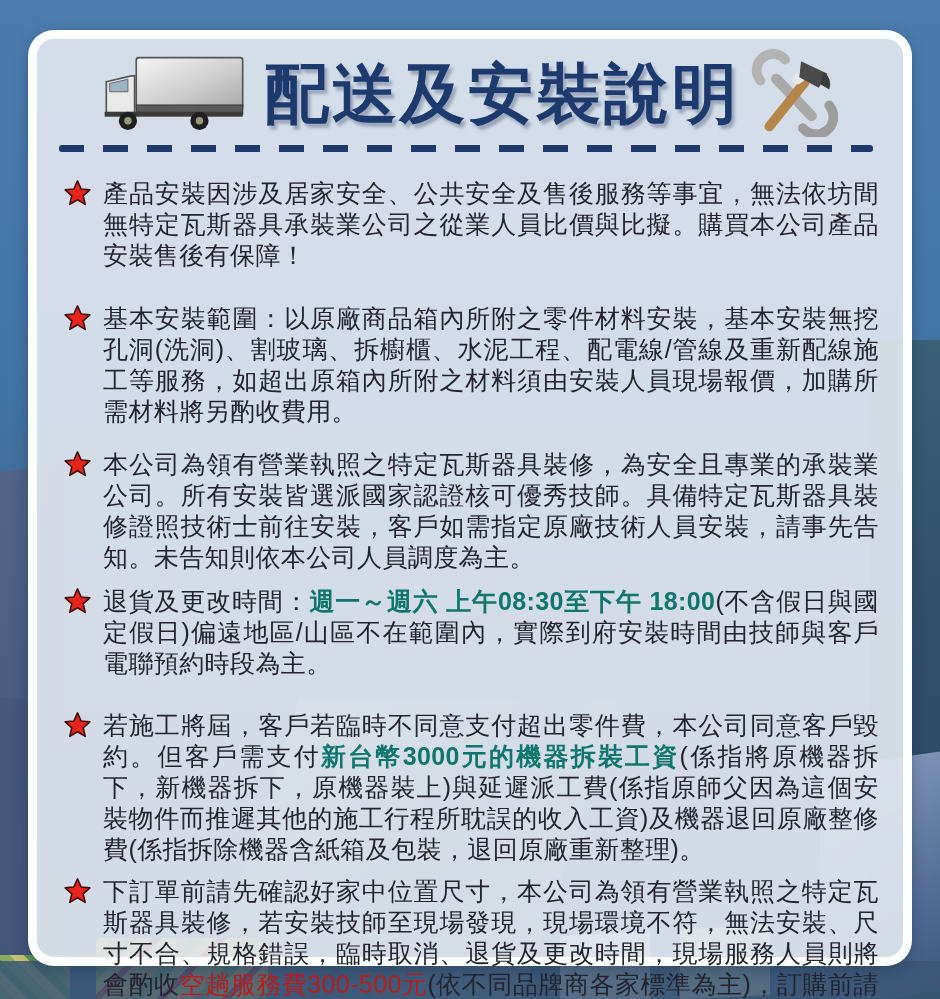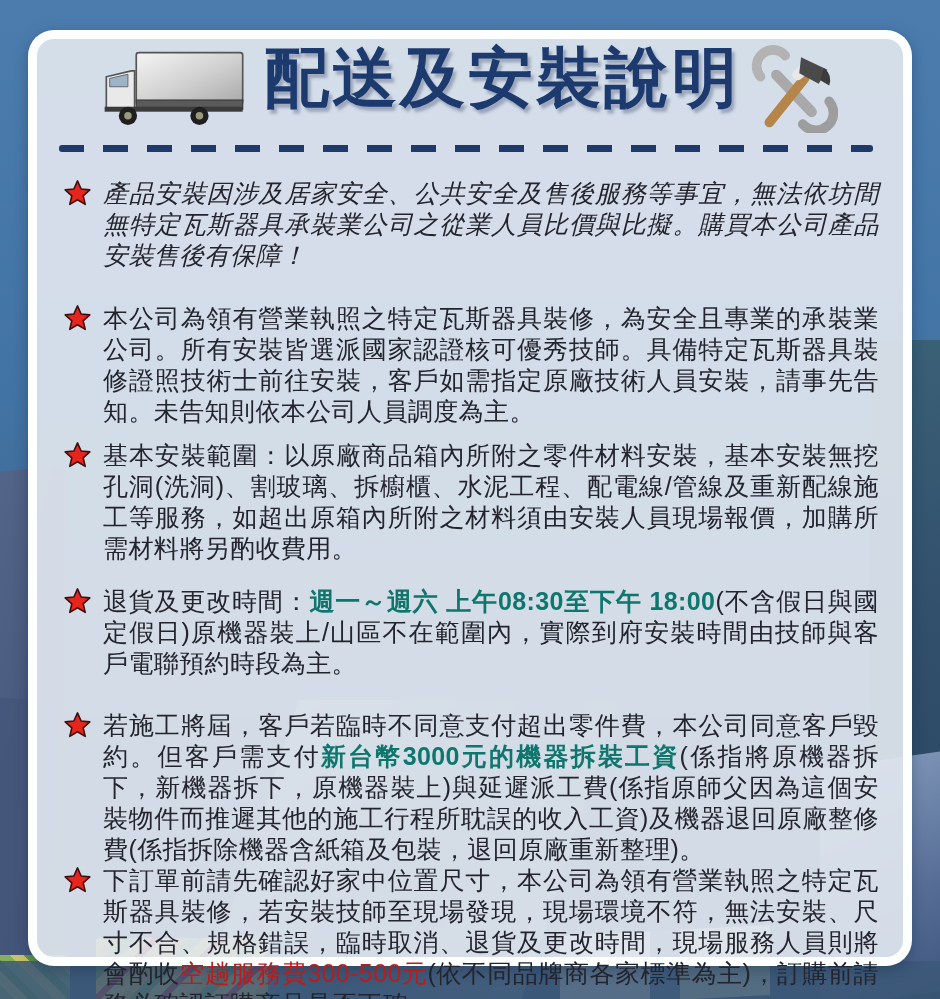--- a/index.html
+++ b/index.html
@@ -27,45 +27,45 @@
   .glass { left:250px; top:700px; width:320px; height:300px; background:linear-gradient(115deg,rgba(255,255,255,.35) 0%,rgba(255,255,255,.05) 55%,rgba(255,255,255,.25) 100%); transform:skewX(-18deg); }
 
   
   .panel {
     position:absolute; z-index:2; left:28px; top:30px; width:884px; height:936px;
     border:9px solid rgba(255,255,255,.96); border-radius:26px;
     background:rgba(223,229,238,.93);
     box-shadow:0 4px 14px rgba(20,40,70,.35);
     padding:6px 20px 0 16px;
   }
-  .header { display:flex; align-items:flex-start; justify-content:center; height:96px; gap:8px; }
+  .header { display:flex; align-items:center; justify-content:center; height:96px; gap:8px; }
   .truck { width:158px; height:86px; flex:0 0 auto; }
   .title {
     font-size:65px; font-weight:900; color:#1d3a6e; letter-spacing:3px; line-height:1;
     text-shadow:3px 4px 3px rgba(110,120,150,.55);
     white-space:nowrap;
   }
   .tools { width:88px; height:88px; flex:0 0 auto; margin-left:2px; }
   .dashes { height:7px; margin:4px 10px 0 6px;
     background:repeating-linear-gradient(90deg,#1d3a6b 0 25px,transparent 25px 44px);
     border-radius:3px;
   }
   
   .notice-list { padding:26px 4px 0 8px; }
   .para { position:relative; padding-left:42px; font-size:25px; line-height:31px;
     color:#23242e; text-align:justify; letter-spacing:.4px; }
   .para .star { position:absolute; left:2px; top:1px; width:29px; height:29px; }
   .seg-dark { color:#23242e; }
   .seg-red  { color:#b91c1c; }
   .seg-redb { color:#0f766e; font-weight:700; }
-  .p0 { margin-bottom:32px;font-style:italic; }
+  .p0 { margin-bottom:32px; }
   .p1 { margin-bottom:13px; }
   .p2 { margin-bottom:22px; }
   .p3 { margin-bottom:31px; }
-  .p4 { margin-bottom:0; }
+  .p4 { margin-bottom:11px; }
   .p5 { margin-bottom:23px; }
 </style>
 </head>
 <body>
 
 <div class="bg">
   <div class="shape bld-left"></div>
   <div class="shape bld-left2"></div>
   <div class="shape bld-right"></div>
   <div class="shape bld-right2"></div>
@@ -114,39 +114,39 @@
   <div class="dashes"></div>
 
   <div class="notice-list">
   <div class="para p0">
     <svg class="star" viewBox="0 0 24 24" aria-hidden="true">
       <path d="M12 1.6l3 6.7 7.2.7-5.5 4.9 1.7 7.1-6.4-3.8-6.4 3.8 1.7-7.1L1.8 9l7.2-.7z" fill="#e8251d" stroke="#3f0d0d" stroke-width="1.3" stroke-linejoin="round"></path>
     </svg>
     <span class="ptext"><span class="seg-dark">產品安裝因涉及居家安全、公共安全及售後服務等事宜，無法依坊間無特定瓦斯器具承裝業公司之從業人員比價與比擬。購買本公司產品安裝售後有保障！</span></span>
   </div>
 
+  <div class="para p2">
+    <svg class="star" viewBox="0 0 24 24" aria-hidden="true">
+      <path d="M12 1.6l3 6.7 7.2.7-5.5 4.9 1.7 7.1-6.4-3.8-6.4 3.8 1.7-7.1L1.8 9l7.2-.7z" fill="#e8251d" stroke="#3f0d0d" stroke-width="1.3" stroke-linejoin="round"></path>
+    </svg>
+    <span class="ptext"><span class="seg-dark">基本安裝範圍：以原廠商品箱內所附之零件材料安裝，基本安裝無挖孔洞(洗洞)、割玻璃、拆櫥櫃、水泥工程、配電線/管線及重新配線施工等服務，如超出原箱內所附之材料須由安裝人員現場報價，加購所需材料將另酌收費用。</span></span>
+  </div>
+
   <div class="para p1">
     <svg class="star" viewBox="0 0 24 24" aria-hidden="true">
       <path d="M12 1.6l3 6.7 7.2.7-5.5 4.9 1.7 7.1-6.4-3.8-6.4 3.8 1.7-7.1L1.8 9l7.2-.7z" fill="#e8251d" stroke="#3f0d0d" stroke-width="1.3" stroke-linejoin="round"></path>
     </svg>
     <span class="ptext"><span class="seg-dark">本公司為領有營業執照之特定瓦斯器具裝修，為安全且專業的承裝業公司。所有安裝皆選派國家認證核可優秀技師。具備特定瓦斯器具裝修證照技術士前往安裝，客戶如需指定原廠技術人員安裝，請事先告知。未告知則依本公司人員調度為主。</span></span>
   </div>
 
-  <div class="para p2">
-    <svg class="star" viewBox="0 0 24 24" aria-hidden="true">
-      <path d="M12 1.6l3 6.7 7.2.7-5.5 4.9 1.7 7.1-6.4-3.8-6.4 3.8 1.7-7.1L1.8 9l7.2-.7z" fill="#e8251d" stroke="#3f0d0d" stroke-width="1.3" stroke-linejoin="round"></path>
-    </svg>
-    <span class="ptext"><span class="seg-dark">基本安裝範圍：以原廠商品箱內所附之零件材料安裝，基本安裝無挖孔洞(洗洞)、割玻璃、拆櫥櫃、水泥工程、配電線/管線及重新配線施工等服務，如超出原箱內所附之材料須由安裝人員現場報價，加購所需材料將另酌收費用。</span></span>
-  </div>
-
   <div class="para p3">
     <svg class="star" viewBox="0 0 24 24" aria-hidden="true">
       <path d="M12 1.6l3 6.7 7.2.7-5.5 4.9 1.7 7.1-6.4-3.8-6.4 3.8 1.7-7.1L1.8 9l7.2-.7z" fill="#e8251d" stroke="#3f0d0d" stroke-width="1.3" stroke-linejoin="round"></path>
     </svg>
-    <span class="ptext"><span class="seg-dark">退貨及更改時間：</span><span class="seg-redb">週一～週六 上午08:30至下午 18:00</span><span class="seg-dark">(不含假日與國定假日)原機器裝上/山區不在範圍內，實際到府安裝時間由技師與客戶電聯預約時段為主。</span></span>
+    <span class="ptext"><span class="seg-dark">退貨及更改時間：</span><span class="seg-redb">週一～週六 上午08:30至下午 18:00</span><span class="seg-dark">(不含假日與國定假日)偏遠地區/山區不在範圍內，實際到府安裝時間由技師與客戶電聯預約時段為主。</span></span>
   </div>
 
   <div class="para p4">
     <svg class="star" viewBox="0 0 24 24" aria-hidden="true">
       <path d="M12 1.6l3 6.7 7.2.7-5.5 4.9 1.7 7.1-6.4-3.8-6.4 3.8 1.7-7.1L1.8 9l7.2-.7z" fill="#e8251d" stroke="#3f0d0d" stroke-width="1.3" stroke-linejoin="round"></path>
     </svg>
     <span class="ptext"><span class="seg-dark">若施工將屆，客戶若臨時不同意支付超出零件費，本公司同意客戶毀約。但客戶需支付</span><span class="seg-redb">新台幣3000元的機器拆裝工資</span><span class="seg-dark">(係指將原機器拆下，新機器拆下，原機器裝上)與延遲派工費(係指原師父因為這個安裝物件而推遲其他的施工行程所耽誤的收入工資)及機器退回原廠整修費(係指拆除機器含紙箱及包裝，退回原廠重新整理)。</span></span>
   </div>
 
   <div class="para p5">

